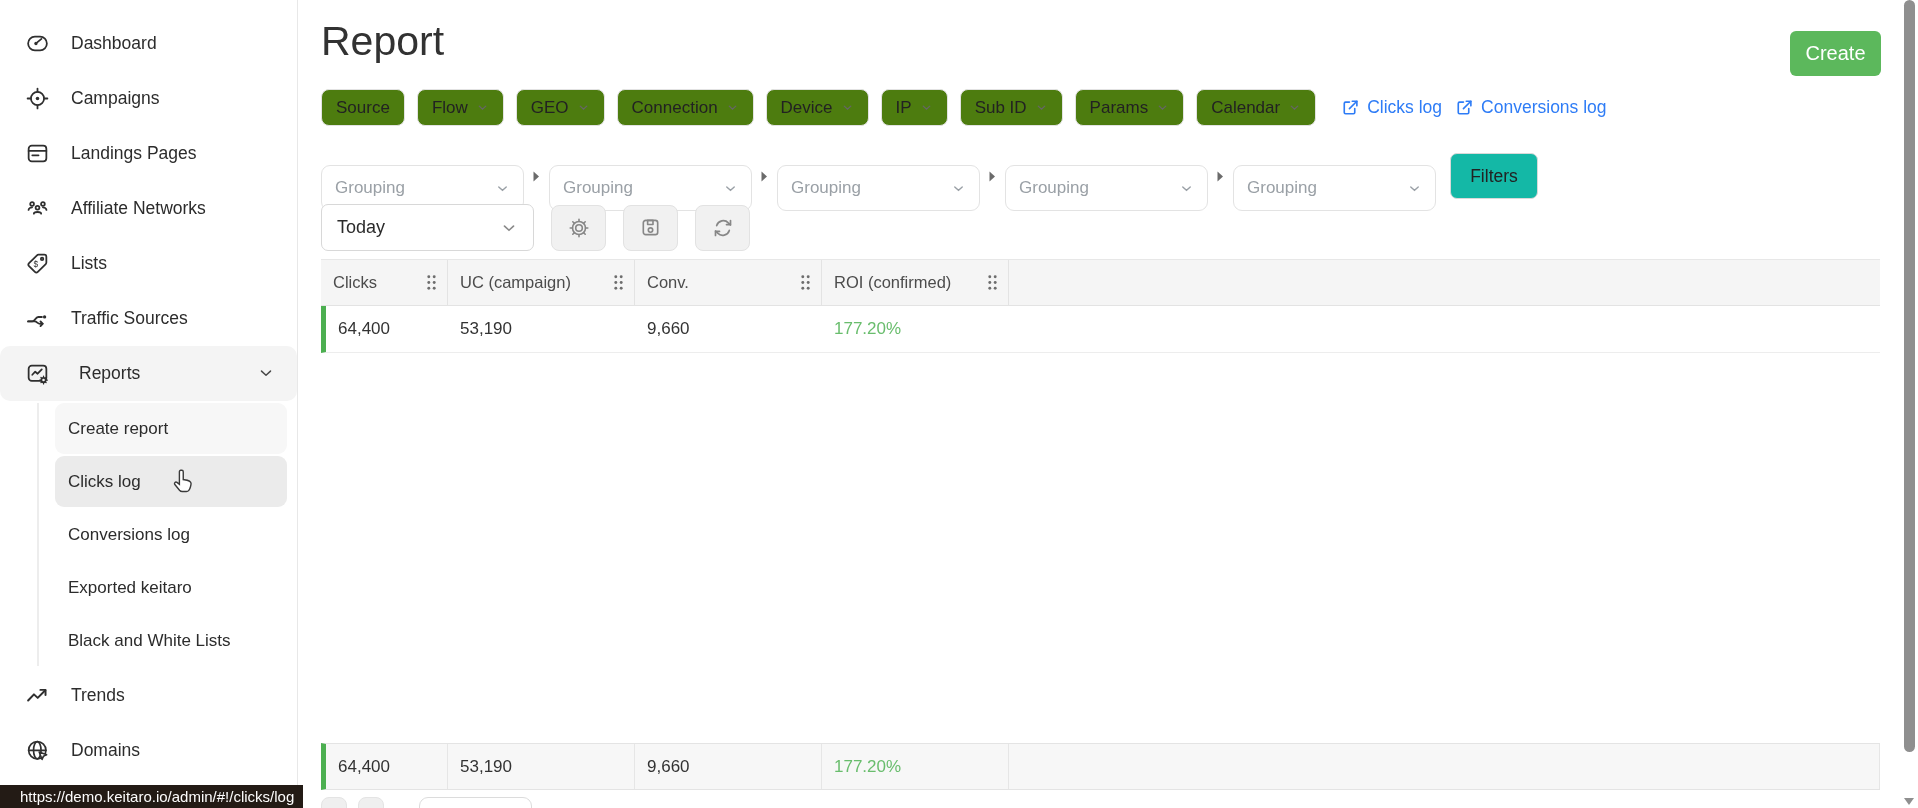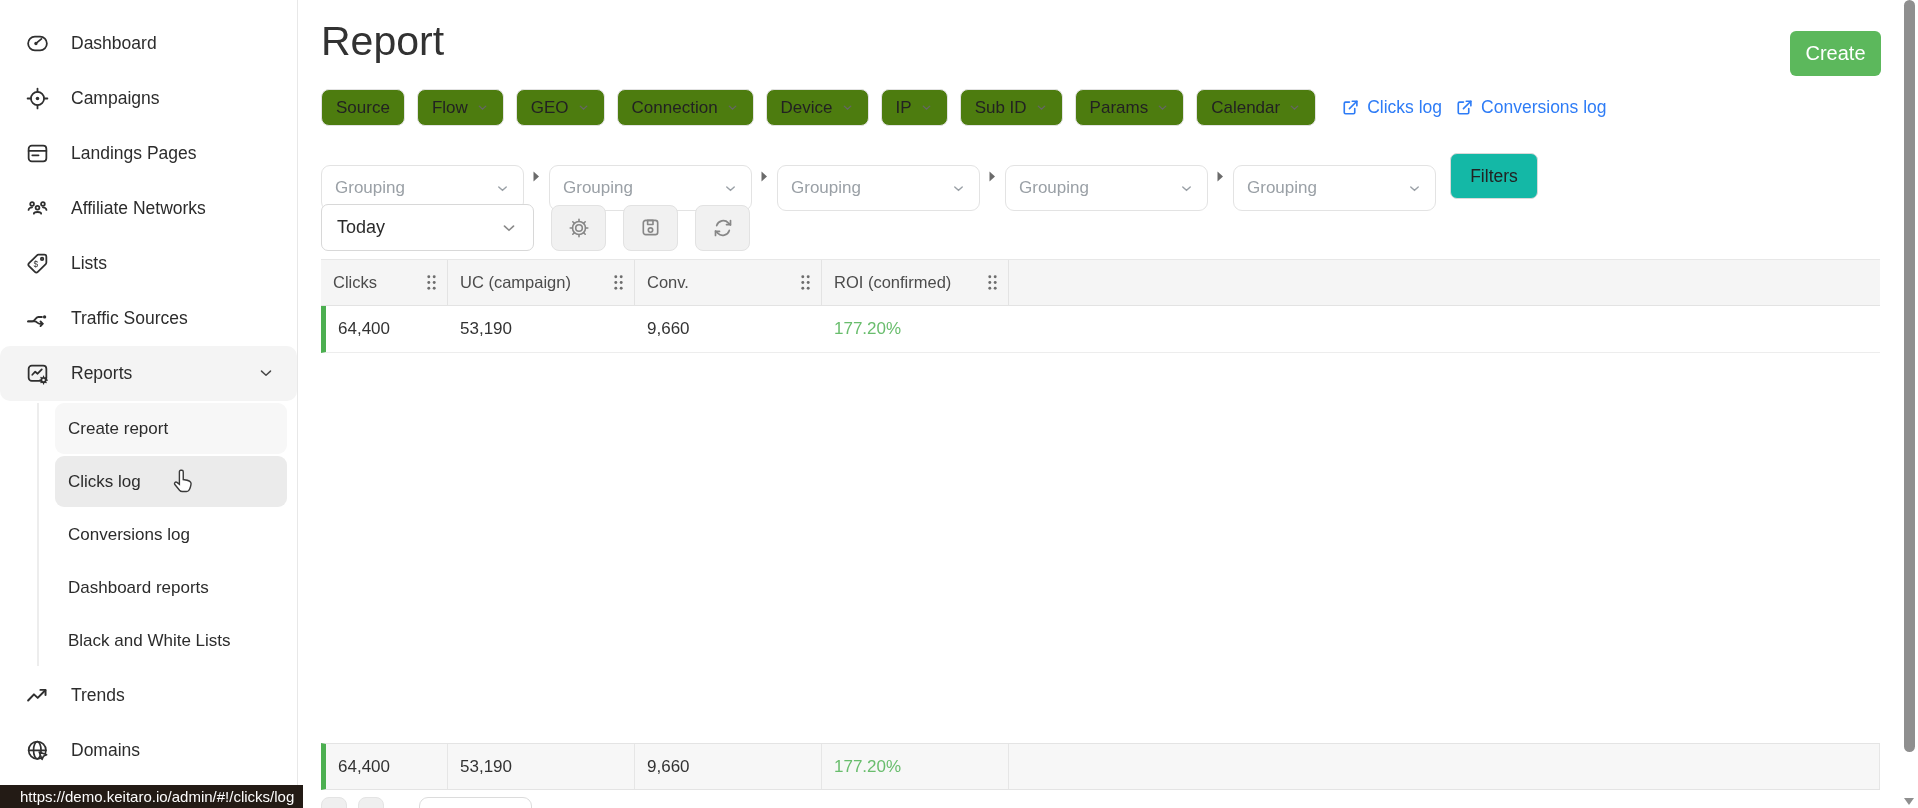--- a/index.html
+++ b/index.html
@@ -7,21 +7,21 @@
               font-family:"Liberation Sans","DejaVu Sans",sans-serif; color:#2c2c2c; }
   .app { position:relative; width:1918px; height:808px; background:#fff;text-decoration:underline; }
 
   
   .sidebar { position:absolute; left:0; top:0; width:298px; height:808px;
              background:#fff; border-right:1px solid #e8e8e8; }
   .nav { padding-top:16px; }
   .nav-item { position:relative; height:55px; display:flex; align-items:center;
               padding-left:25px; font-size:17.5px; cursor:pointer; }
   .nav-item .nicon { width:25px; height:25px; margin-right:21px; flex:none; }
-  .nav-item.active { background:#f4f4f4; border-radius:10px; }
+  .nav-item.active { background:#f4f4f4; border-radius:10px;gap:8px; }
   .nav-item .exp-chev { position:absolute; right:22px; top:18px; }
   .sub { margin-left:37px; border-left:2px solid #ededed; }
   .sub-item { height:51px; margin:2px 0 2px 16px; width:232px; border-radius:9px;
               display:flex; align-items:center; padding-left:13px; font-size:17px;
               cursor:pointer; position:relative; }
   .sub-item.lite  { background:#f7f7f7; }
   .sub-item.hover { background:#ebebeb; }
   .hand-cursor { position:absolute; left:116px; top:10px; width:28px; height:30px; }
 
   .tooltip { position:absolute; left:0; bottom:0; width:303px; height:23px;
@@ -186,21 +186,21 @@
         <div class="sub-item hover">
           <span>Clicks log</span>
           <svg class="hand-cursor" viewBox="0 0 24 24">
               <path d="M9.3 2.8c.7 0 1.2.5 1.2 1.2v6.8l.9.1c3.4.4 5.8 1.2 5.8 3.3 0 .8-.2 1.7-.5 2.7-.3 1.1-.7 2.3-1.4 3.1-.5.6-1.3 1-2.1 1h-3.6c-.9 0-1.7-.4-2.3-1.1l-4-4.9c-.4-.5-.4-1.3.1-1.7.5-.5 1.2-.5 1.7-.1l2.1 1.7V4c0-.7.5-1.2 1.1-1.2z" fill="#fff" stroke="#3a3a3a" stroke-width="1.2"></path>
             </svg>
         </div>
         <div class="sub-item">
           <span>Conversions log</span>
         </div>
         <div class="sub-item">
-          <span>Dashboard reports</span>
+          <span>Exported keitaro</span>
         </div>
         <div class="sub-item">
           <span>Black and White Lists</span>
         </div>
       </div>
 
       <div class="nav-item">
         <svg class="nicon" viewBox="0 0 24 24" fill="none" stroke="#2f2f2f" stroke-width="1.9" stroke-linecap="round" stroke-linejoin="round">
             <path d="M3 16.8l5.6-5.9 3.6 3.4L19.5 7"></path>
             <path d="M14.8 6.6h4.9v4.9"></path>

